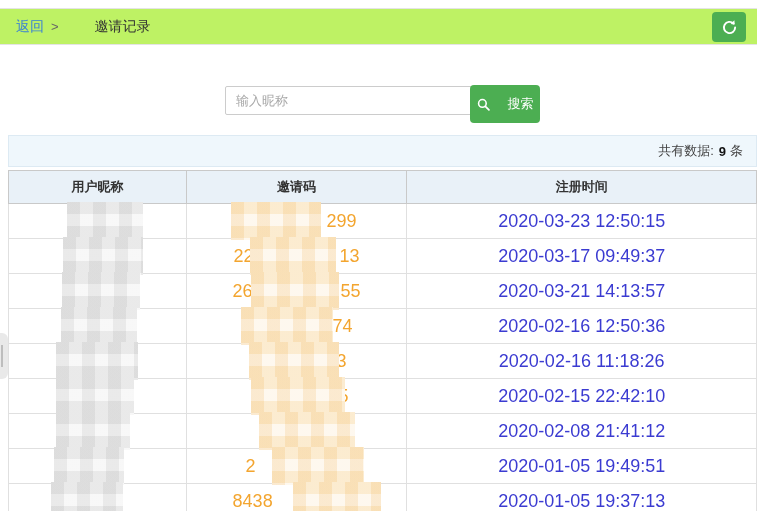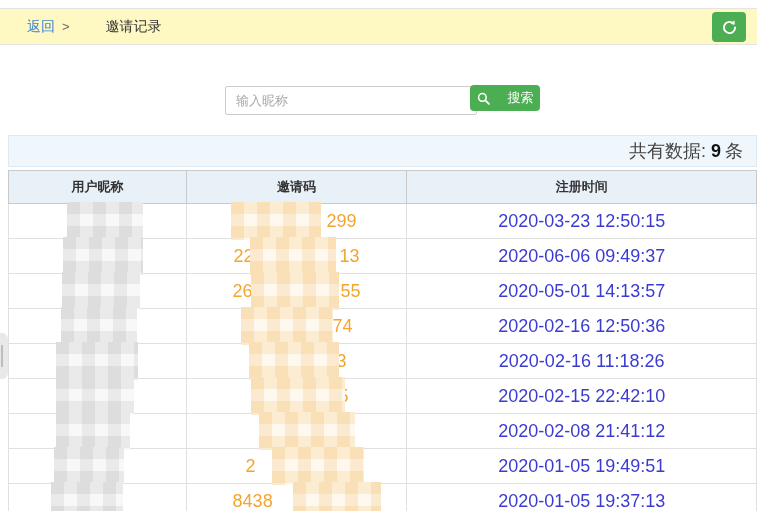--- a/index.html
+++ b/index.html
@@ -2,44 +2,44 @@
 <html><head>
 <meta charset="utf-8">
 <style>
   * { margin:0; padding:0; box-sizing:border-box; }
   html,body { width:757px; height:511px; overflow:hidden; background:#fff;
     font-family:"Liberation Sans","DejaVu Sans",sans-serif; }
   .stage { position:relative; width:757px; height:511px; background:#fff; }
 
   
   .topbar { position:absolute; left:0; top:8px; width:757px; height:37px;
-    background:#fef9c3; border-top:1px solid #e4e4e4; border-bottom:1px solid #e4e4e4;
-    display:flex; align-items:center; padding-left:27px; font-size:14px; color:#333; }
+    background:#bef264; border-top:1px solid #e4e4e4; border-bottom:1px solid #e4e4e4;
+    display:flex; align-items:center; padding-left:16px; font-size:14px; color:#333; }
   .back-link { color:#3b82d4; text-decoration:none; cursor:pointer; }
   .crumb-sep { color:#666; margin:0 7px; font-size:13px; }
   .crumb-title { color:#333;margin-left:29px; }
 
   .refresh-btn { position:absolute; left:712px; top:12px; width:34px; height:30px;
     background:#4cae52; border:none; border-radius:4px; cursor:pointer;
     display:flex; align-items:center; justify-content:center; }
 
   
   .search-input { position:absolute; left:213px; top:86px; width:252px; height:29px;
     border:1px solid #ccc; border-radius:2px; padding:0 10px; font-size:13px; color:#333;
     outline:none; background:#fff;margin-left:12px; }
   .search-input::placeholder { color:#a9a9a9; }
-  .search-btn { position:absolute; left:470px; top:85px; width:70px; height:26px;
+  .search-btn { position:absolute; left:470px; top:85px; width:70px; height:38px;
     background:#4cae52; border:none; border-radius:4px; color:#fff; font-size:13px;
     display:flex; align-items:center; justify-content:center; gap:18px; cursor:pointer; }
 
   
   .table-wrap { position:absolute; left:8px; top:135px; width:749px; }
   .info-bar { height:32px; background:#eff7fc; border:1px solid #ddeaf3;
     display:flex; align-items:center; justify-content:flex-end;
-    padding-right:13px; font-size:18px; color:#444; }
+    padding-right:13px; font-size:13px; color:#444; }
   .info-bar b { color:#111; margin:0 4px 0 5px; }
   .gap { height:3px; }
   .thead { display:flex; height:34px; background:#e9f1f8; border:1px solid #c9c9c9; }
   .th { display:flex; align-items:center; justify-content:center;
     font-size:13px; font-weight:bold; color:#333; border-right:1px solid #c9c9c9; }
   .th:last-child { border-right:none; }
   .col1 { width:178px; } .col2 { width:221px; } .col3 { width:349px; }
   .tbody { border-left:1px solid #e0e0e0; border-right:1px solid #e0e0e0; }
   .tr { display:flex; height:35px; border-bottom:1px solid #e0e0e0; background:#fff; }
   .td { display:flex; align-items:center; justify-content:center;
@@ -124,33 +124,33 @@
 
   <div class="tr">
     <div class="td col1">
       <div class="mosaic mosaic-gray" style="width: 80px; transform: translateX(6px);"></div>
     </div>
     <div class="td col2">
       <span class="code-frag">22</span>
       <div class="mosaic mosaic-cream" style="width: 86px; transform: translateX(-4px);"></div>
       <span class="code-frag">13</span>
     </div>
-    <div class="td col3 td-time">2020-06-06 09:49:37</div>
+    <div class="td col3 td-time">2020-03-17 09:49:37</div>
   </div>
 
   <div class="tr">
     <div class="td col1">
       <div class="mosaic mosaic-gray" style="width: 78px; transform: translateX(4px);"></div>
     </div>
     <div class="td col2">
       <span class="code-frag">26</span>
       <div class="mosaic mosaic-cream" style="width: 88px; transform: translateX(-2px);"></div>
       <span class="code-frag">55</span>
     </div>
-    <div class="td col3 td-time">2020-05-01 14:13:57</div>
+    <div class="td col3 td-time">2020-03-21 14:13:57</div>
   </div>
 
   <div class="tr">
     <div class="td col1">
       <div class="mosaic mosaic-gray" style="width: 76px; transform: translateX(2px);"></div>
     </div>
     <div class="td col2">
       <span class="code-frag"></span>
       <div class="mosaic mosaic-cream" style="width: 92px; transform: translateX(0px);"></div>
       <span class="code-frag">74</span>

